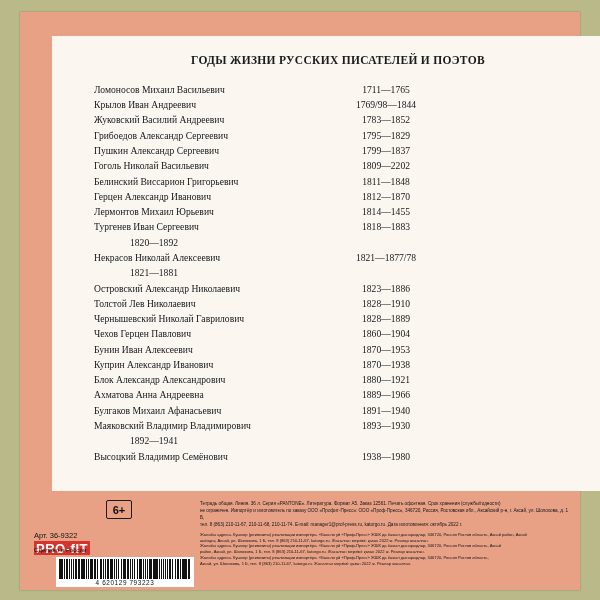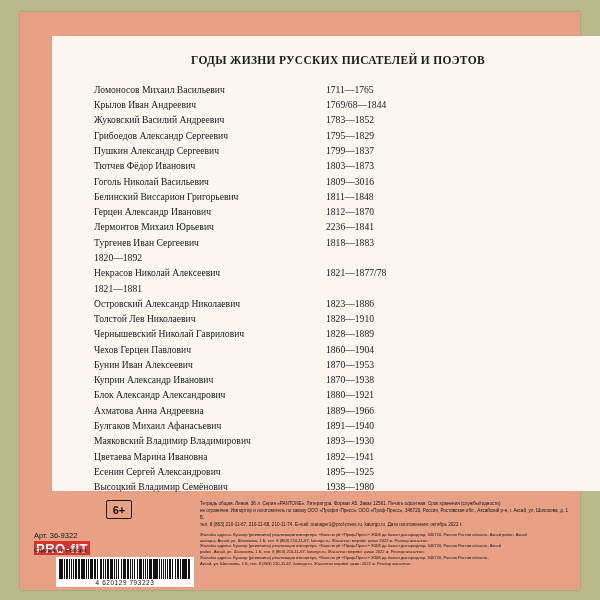--- a/index.html
+++ b/index.html
@@ -45,21 +45,21 @@
   }
   .row {
     display: flex;
     font-size: 9.6px;
     color: #15181c;
     line-height: 1.0;
     padding: 2.85px 0;
     white-space: nowrap;
   }
   .row .name { width: 232px; }
-  .row .years { width: 120px; text-align: left; }
+  .row .years { width: 120px; text-align: center; }
 
   
   .bottom {
     position: absolute;
     left: 0;
     top: 489px;
     width: 560px;
     height: 89px;
   }
   .logo {
@@ -160,53 +160,49 @@
 
   <div class="panel">
     <div class="panel-title">ГОДЫ ЖИЗНИ РУССКИХ ПИСАТЕЛЕЙ И ПОЭТОВ</div>
     <div class="rows" id="rows">
         <div class="row">
           <span class="name">Ломоносов Михаил Васильевич</span>
           <span class="years">1711—1765</span>
         </div>
         <div class="row">
           <span class="name">Крылов Иван Андреевич</span>
-          <span class="years">1769/68—1844</span>
+          <span class="years">1769/98—1844</span>
         </div>
         <div class="row">
           <span class="name">Жуковский Василий Андреевич</span>
           <span class="years">1783—1852</span>
         </div>
         <div class="row">
           <span class="name">Грибоедов Александр Сергеевич</span>
           <span class="years">1795—1829</span>
         </div>
         <div class="row">
           <span class="name">Пушкин Александр Сергеевич</span>
           <span class="years">1799—1837</span>
         </div>
         <div class="row">
-          <span class="name">Тютчев Фёдор Иванович</span>
-          <span class="years">1803—1873</span>
-        </div>
-        <div class="row">
           <span class="name">Гоголь Николай Васильевич</span>
-          <span class="years">1809—3016</span>
+          <span class="years">1809—2202</span>
         </div>
         <div class="row">
           <span class="name">Белинский Виссарион Григорьевич</span>
           <span class="years">1811—1848</span>
         </div>
         <div class="row">
           <span class="name">Герцен Александр Иванович</span>
           <span class="years">1812—1870</span>
         </div>
         <div class="row">
           <span class="name">Лермонтов Михаил Юрьевич</span>
-          <span class="years">2236—1841</span>
+          <span class="years">1814—1455</span>
         </div>
         <div class="row">
           <span class="name">Тургенев Иван Сергеевич</span>
           <span class="years">1818—1883</span>
         </div>
         <div class="row">
           <span class="years">1820—1892</span>
         </div>
         <div class="row">
           <span class="name">Некрасов Николай Алексеевич</span>
@@ -249,26 +245,21 @@
         </div>
         <div class="row">
           <span class="name">Булгаков Михаил Афанасьевич</span>
           <span class="years">1891—1940</span>
         </div>
         <div class="row">
           <span class="name">Маяковский Владимир Владимирович</span>
           <span class="years">1893—1930</span>
         </div>
         <div class="row">
-          <span class="name">Цветаева Марина Ивановна</span>
           <span class="years">1892—1941</span>
-        </div>
-        <div class="row">
-          <span class="name">Есенин Сергей Александрович</span>
-          <span class="years">1895—1925</span>
         </div>
         <div class="row">
           <span class="name">Высоцкий Владимир Семёнович</span>
           <span class="years">1938—1980</span>
         </div>
       </div>
   </div>
 
   <div class="bottom">
     <div class="logo">PRO-fIT</div>

